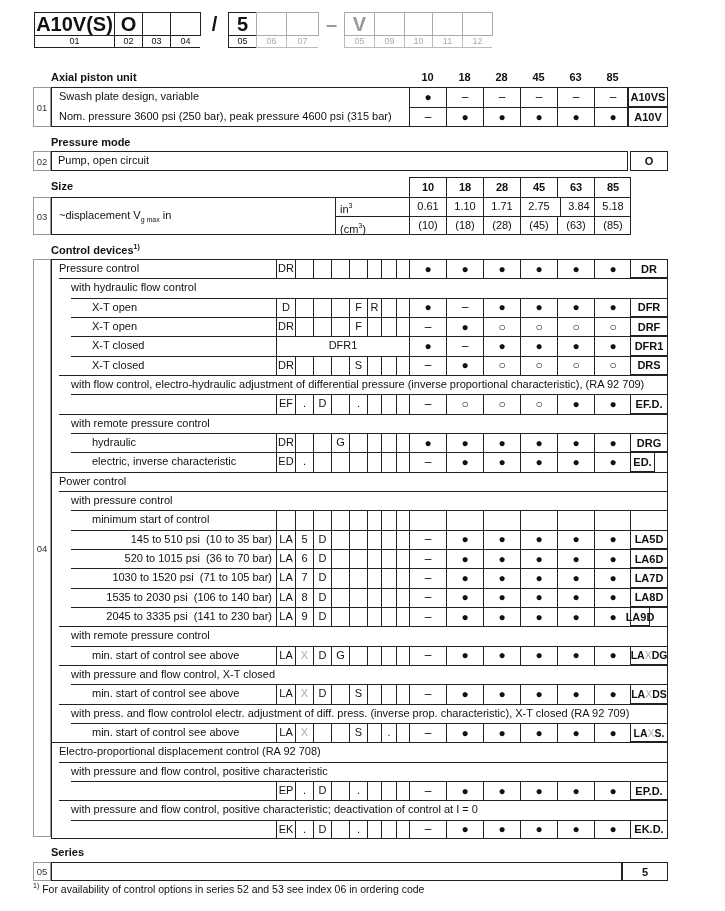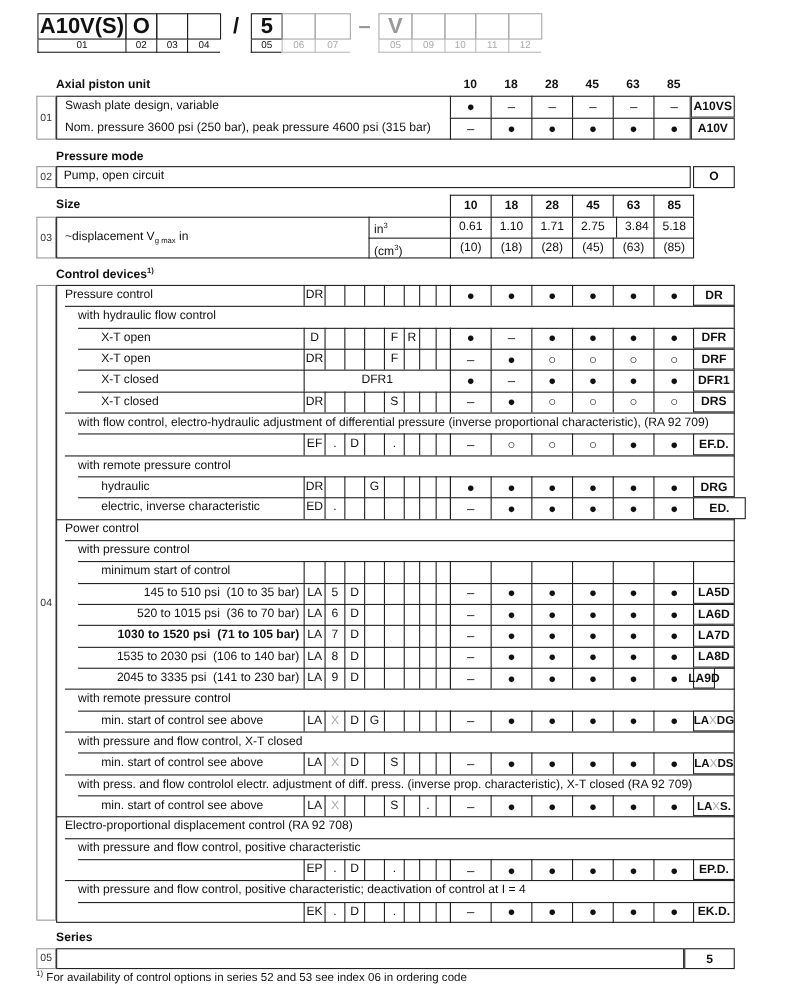--- a/index.html
+++ b/index.html
@@ -265,21 +265,21 @@
     <div class="cell" style="left:367px;top:452.29999999999995px;width:14px;height:19.33px"></div>
     <div class="cell" style="left:381px;top:452.29999999999995px;width:15px;height:19.33px"></div>
     <div class="cell" style="left:396px;top:452.29999999999995px;width:13px;height:19.33px"></div>
     <div class="vline" style="left:409px;top:452.29999999999995px;height:19.33px"></div>
     <div class="cell sym" style="left:409px;top:452.29999999999995px;width:37px;height:19.33px">–</div>
     <div class="cell sym" style="left:446px;top:452.29999999999995px;width:37px;height:19.33px">●</div>
     <div class="cell sym" style="left:483px;top:452.29999999999995px;width:37px;height:19.33px">●</div>
     <div class="cell sym" style="left:520px;top:452.29999999999995px;width:37px;height:19.33px">●</div>
     <div class="cell sym" style="left:557px;top:452.29999999999995px;width:37px;height:19.33px">●</div>
     <div class="cell sym" style="left:594px;top:452.29999999999995px;width:37px;height:19.33px">●</div>
-    <div class="code-col" style="left:630px;top:452.29999999999995px;width:48px;height:19.33px">ED.</div>
+    <div class="code-col" style="left:630px;top:452.29999999999995px;width:25px;height:19.33px">ED.</div>
     <div class="hline" style="left:51px;top:471.63px;width:617px"></div>
     <span class="txt" style="left:59px;top:471.63px;line-height:19.33px">Power control</span>
     <div class="hline" style="left:59px;top:490.96px;width:609px"></div>
     <span class="txt" style="left:71px;top:490.96px;line-height:19.33px">with pressure control</span>
     <div class="hline" style="left:71px;top:510.28999999999996px;width:597px"></div>
     <span class="txt" style="left:92px;top:510.28999999999996px;line-height:19.33px">minimum start of control</span>
     <div class="vline" style="left:295px;top:510.28999999999996px;height:19.33px"></div>
     <div class="vline" style="left:313px;top:510.28999999999996px;height:19.33px"></div>
     <div class="vline" style="left:331px;top:510.28999999999996px;height:19.33px"></div>
     <div class="vline" style="left:349px;top:510.28999999999996px;height:19.33px"></div>
@@ -325,21 +325,21 @@
     <div class="cell" style="left:396px;top:548.95px;width:13px;height:19.33px"></div>
     <div class="vline" style="left:409px;top:548.95px;height:19.33px"></div>
     <div class="cell sym" style="left:409px;top:548.95px;width:37px;height:19.33px">–</div>
     <div class="cell sym" style="left:446px;top:548.95px;width:37px;height:19.33px">●</div>
     <div class="cell sym" style="left:483px;top:548.95px;width:37px;height:19.33px">●</div>
     <div class="cell sym" style="left:520px;top:548.95px;width:37px;height:19.33px">●</div>
     <div class="cell sym" style="left:557px;top:548.95px;width:37px;height:19.33px">●</div>
     <div class="cell sym" style="left:594px;top:548.95px;width:37px;height:19.33px">●</div>
     <div class="code-col" style="left:630px;top:548.95px;width:38px;height:19.33px">LA6D</div>
     <div class="hline" style="left:71px;top:568.28px;width:597px"></div>
-    <span class="txt" style="left: 92px; top: 568.28px; width: 180px; text-align: right; line-height: 19.33px; white-space: pre; font-weight: bold;">1030 to 1520 psi  (71 to 105 bar)</span>
+    <span class="txt" style="left: 92px; top: 568.28px; width: 180px; text-align: right; line-height: 19.33px; white-space: pre;">1030 to 1520 psi  (71 to 105 bar)</span>
     <div class="cell" style="left:276px;top:568.28px;width:19px;height:19.33px">LA</div>
     <div class="cell" style="left:295px;top:568.28px;width:18px;height:19.33px">7</div>
     <div class="cell" style="left:313px;top:568.28px;width:18px;height:19.33px">D</div>
     <div class="cell" style="left:331px;top:568.28px;width:18px;height:19.33px"></div>
     <div class="cell" style="left:349px;top:568.28px;width:18px;height:19.33px"></div>
     <div class="cell" style="left:367px;top:568.28px;width:14px;height:19.33px"></div>
     <div class="cell" style="left:381px;top:568.28px;width:15px;height:19.33px"></div>
     <div class="cell" style="left:396px;top:568.28px;width:13px;height:19.33px"></div>
     <div class="vline" style="left:409px;top:568.28px;height:19.33px"></div>
     <div class="cell sym" style="left:409px;top:568.28px;width:37px;height:19.33px">–</div>
@@ -473,21 +473,21 @@
     <div class="cell" style="left:396px;top:780.91px;width:13px;height:19.33px"></div>
     <div class="vline" style="left:409px;top:780.91px;height:19.33px"></div>
     <div class="cell sym" style="left:409px;top:780.91px;width:37px;height:19.33px">–</div>
     <div class="cell sym" style="left:446px;top:780.91px;width:37px;height:19.33px">●</div>
     <div class="cell sym" style="left:483px;top:780.91px;width:37px;height:19.33px">●</div>
     <div class="cell sym" style="left:520px;top:780.91px;width:37px;height:19.33px">●</div>
     <div class="cell sym" style="left:557px;top:780.91px;width:37px;height:19.33px">●</div>
     <div class="cell sym" style="left:594px;top:780.91px;width:37px;height:19.33px">●</div>
     <div class="code-col" style="left:630px;top:780.91px;width:38px;height:19.33px">EP.D.</div>
     <div class="hline" style="left:59px;top:800.24px;width:609px"></div>
-    <span class="txt" style="left:71px;top:800.24px;line-height:19.33px">with pressure and flow control, positive characteristic; deactivation of control at I = 4</span>
+    <span class="txt" style="left:71px;top:800.24px;line-height:19.33px">with pressure and flow control, positive characteristic; deactivation of control at I = 0</span>
     <div style="position:absolute;left:0;top:819.5699999999999px;width:700px;height:19.33px"></div>
     <div class="hline" style="left:71px;top:819.5699999999999px;width:597px"></div>
     <div class="cell" style="left:276px;top:819.5699999999999px;width:19px;height:19.33px">EK</div>
     <div class="cell" style="left:295px;top:819.5699999999999px;width:18px;height:19.33px">.</div>
     <div class="cell" style="left:313px;top:819.5699999999999px;width:18px;height:19.33px">D</div>
     <div class="cell" style="left:331px;top:819.5699999999999px;width:18px;height:19.33px"></div>
     <div class="cell" style="left:349px;top:819.5699999999999px;width:18px;height:19.33px">.</div>
     <div class="cell" style="left:367px;top:819.5699999999999px;width:14px;height:19.33px"></div>
     <div class="cell" style="left:381px;top:819.5699999999999px;width:15px;height:19.33px"></div>
     <div class="cell" style="left:396px;top:819.5699999999999px;width:13px;height:19.33px"></div>

